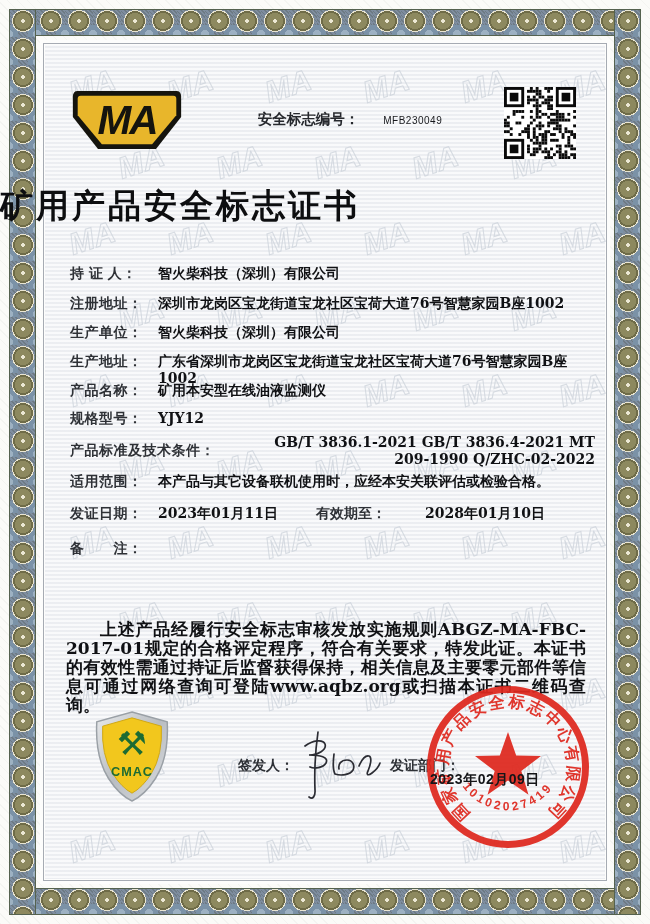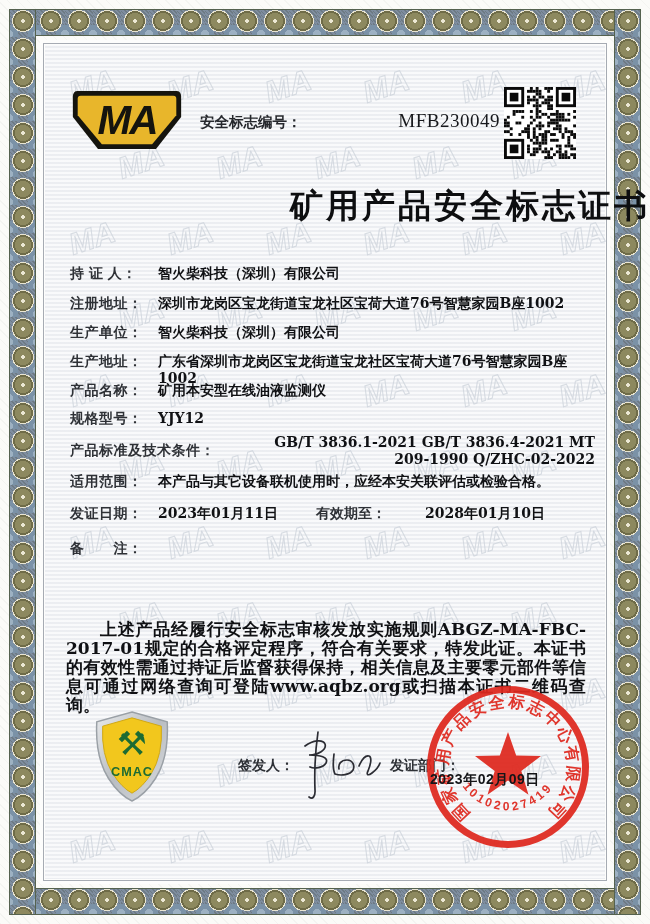--- a/index.html
+++ b/index.html
@@ -39,28 +39,28 @@
       repeating-linear-gradient(180deg, rgba(255,255,255,.55) 0 2px, rgba(226,229,234,.38) 2px 4px),
       #f2f3f6;
   }
 
   .wm-layer { position:absolute; left:43px; top:43px; width:564px; height:838px; pointer-events:none; }
 
   
   .ma-logo { position:absolute; left:69px; top:88px; width:116px; height:64px; }
   .mark-no {
     position:absolute; left:200px; top:110px; width:300px;
-    display:flex; justify-content:space-between; align-items:baseline; gap:24px; white-space:nowrap;
+    display:flex; justify-content:center; align-items:baseline; gap:24px; white-space:nowrap;
   }
   .mark-no .lbl { font-size:14.5px; font-weight:bold; color:#26282d; }
-  .mark-no .val { font-size:19px; font-family:Liberation Serif, serif; color:#17181c; letter-spacing:.5px; }
+  .mark-no .val { font-size:10px; font-family:Liberation Sans, sans-serif; color:#17181c; letter-spacing:.5px; }
   .qr { position:absolute; left:504px; top:87px; width:72px; height:72px; background:#ffffff; }
 
   .title {
-    position:absolute; left:0; top:184px; width:650px; text-align:right;
+    position:absolute; left:0; top:184px; width:650px; text-align:left;
     font-family:"DejaVu Serif", serif; font-weight:900; font-size:33px;
     color:#0d0e10; letter-spacing:3px;
   }
 
   
   .row { position:absolute; left:70px; width:520px; font-size:14px; line-height:17px; }
   .row .flabel { position:absolute; left:0; top:0; color:#2e3136; font-weight:600; letter-spacing:.5px; white-space:nowrap; }
   .row .fvalue {
     position:absolute; left:88px; top:0;
     font-family:"DejaVu Serif", serif; font-weight:bold; color:#101114; width:430px;

